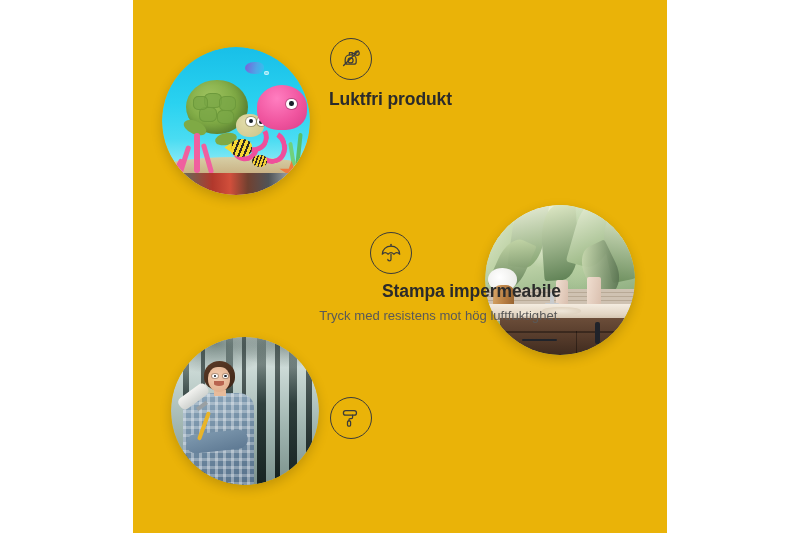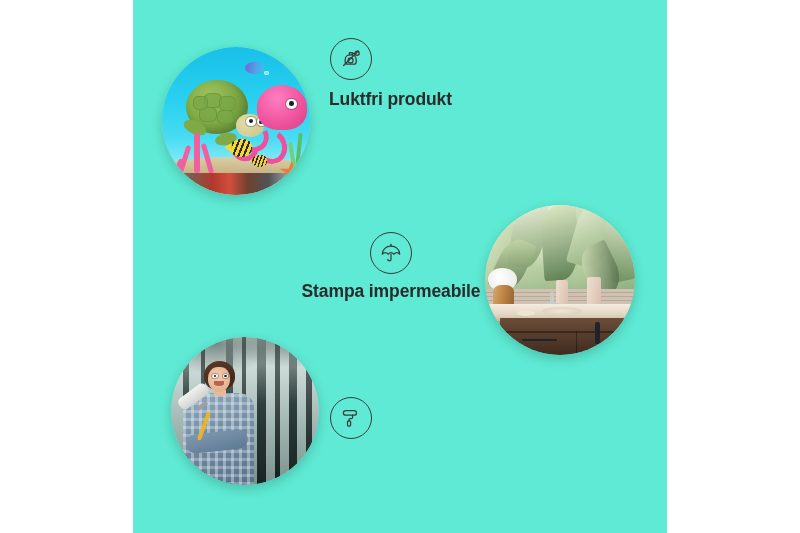--- a/index.html
+++ b/index.html
@@ -18,21 +18,21 @@
     width: 800px;
     height: 533px;
     background: #ffffff;
   }
   .content-panel {
     position: absolute;
     left: 133px;
     top: 0;
     width: 534px;
     height: 533px;
-    background: #5eead4;
+    background: #eab308;
     overflow: hidden;
   }
 
   
   .circle-media {
     position: absolute;
     border-radius: 50%;
     overflow: hidden;
     box-shadow: 0 4px 12px rgba(0,0,0,0.18);
   }
@@ -65,21 +65,21 @@
     margin: 0;
     line-height: 1.2;
   }
   .feature-desc {
     font-size: 13.1px;
     color: #595959;
     line-height: 1.47;
     margin: 0;
   }
   .align-left  { text-align: left; }
-  .align-center{ text-align: center; }
+  .align-center{ text-align: right; }
 
   .f1 { left: 196px; top: 38px; width: 300px; }
   .f1 .feature-icon { margin-bottom: 9px; margin-left: 1px; }
   .f1 .feature-title { margin-bottom: 6px; }
   .f1 .feature-desc  { width: 285px; }
 
   .f2 { left: 88px; top: 232px; width: 340px; }
   .f2 .feature-icon { margin: 0 auto 7px auto; }
   .f2 .feature-title { margin-bottom: 4px; }
 
@@ -322,20 +322,21 @@
       <div class="feature-icon">
         <svg width="26" height="26" viewBox="0 0 26 26" aria-hidden="true">
           <g fill="none" stroke="#3b3b3b" stroke-width="1.25" stroke-linecap="round" stroke-linejoin="round">
             <path d="M4.3 14.2c0-4.8 3.9-8.1 8.7-8.1s8.7 3.3 8.7 8.1c0 0-1.5-1.6-2.9-1.6s-2.9 1.6-2.9 1.6-1.5-1.6-2.9-1.6-2.9 1.6-2.9 1.6-1.5-1.6-2.9-1.6-2.9 1.6-2.9 1.6z"></path>
             <path d="M13 6.1V4.3"></path>
             <path d="M13 14.2v5.1c0 .9-.7 1.6-1.6 1.6s-1.6-.7-1.6-1.6"></path>
           </g>
         </svg>
       </div>
       <div class="feature-title">Stampa impermeabile</div>
+      <div class="feature-desc">Tryck med resistens mot hög luftfuktighet.</div>
     </div>
 
     <div class="circle-media" id="circle-forest">
       <div class="circle-inner">
         <div class="forest-sky"></div>
         <div class="canopy"></div>
         <div class="tree" style="left:8%;width:4%;"></div>
         <div class="tree-dark" style="left:20%;width:3%;"></div>
         <div class="tree" style="left:37%;width:5%;"></div>
         <div class="tree-dark" style="left:48%;width:3%;"></div>

